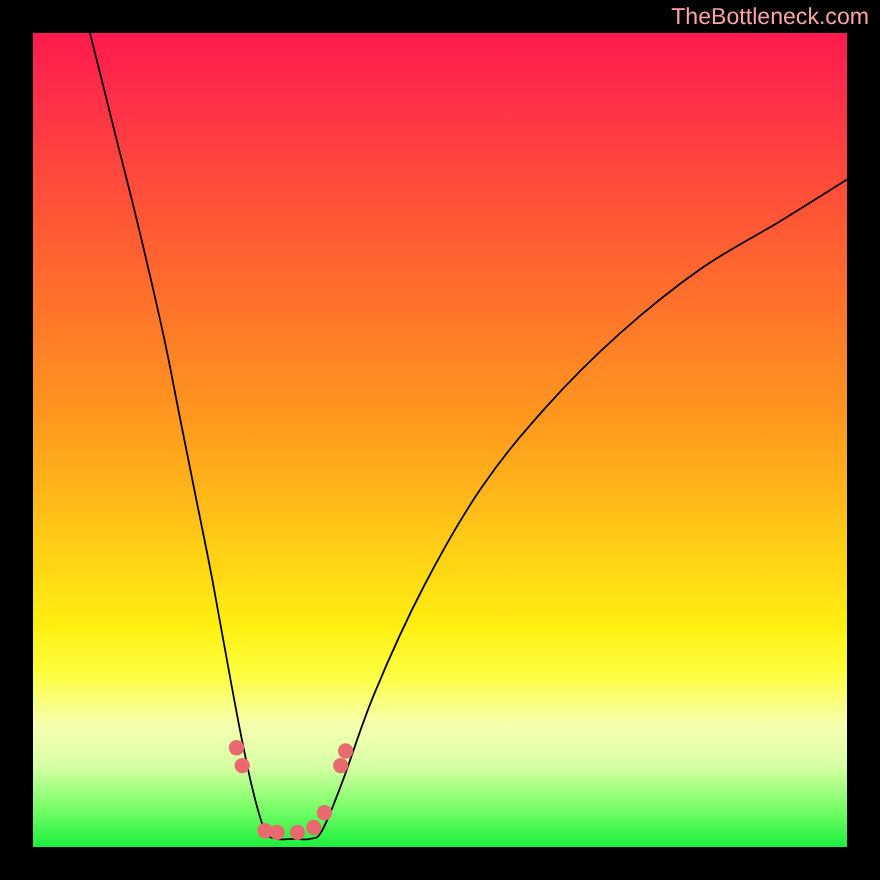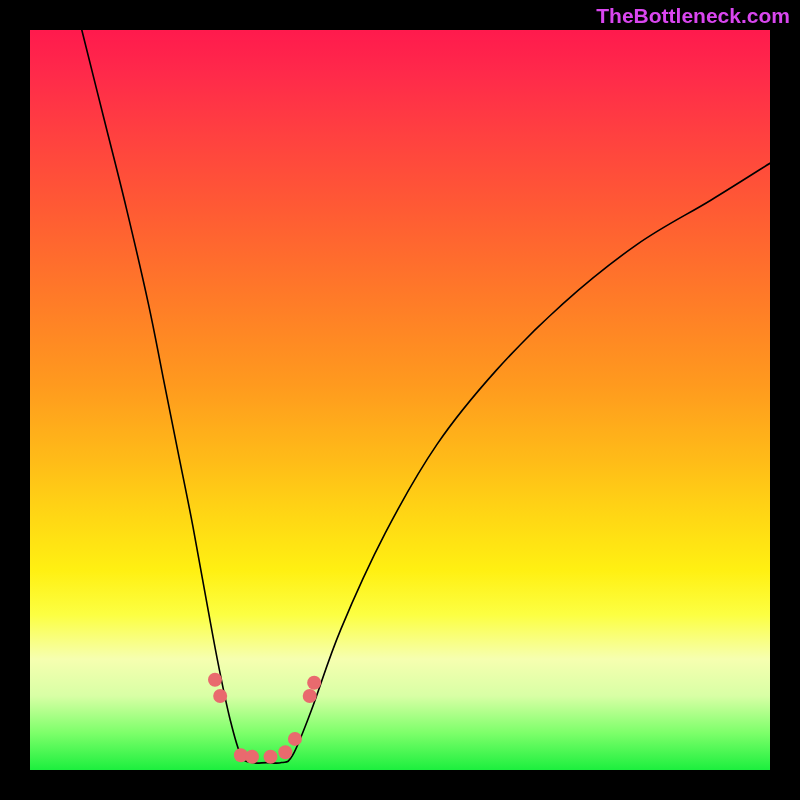--- a/index.html
+++ b/index.html
@@ -58,22 +58,22 @@
   .dots circle {
     fill: #e96a6e;
     stroke: none;
   }
   .branding {
     position: absolute;
     top: 4px;
     right: 10px;
     font-family: Arial, Helvetica, sans-serif;
     font-size: 21px;
-    font-weight: 700;
-    color: #d946ef;
+    font-weight: 400;
+    color: #fca5a5;
     letter-spacing: 0px;
     user-select: none;
   }
 </style>
 </head>
 <body>
 
 <div class="stage">
   <div class="plot-area">
     <svg class="curve" viewBox="0 0 740 740">

